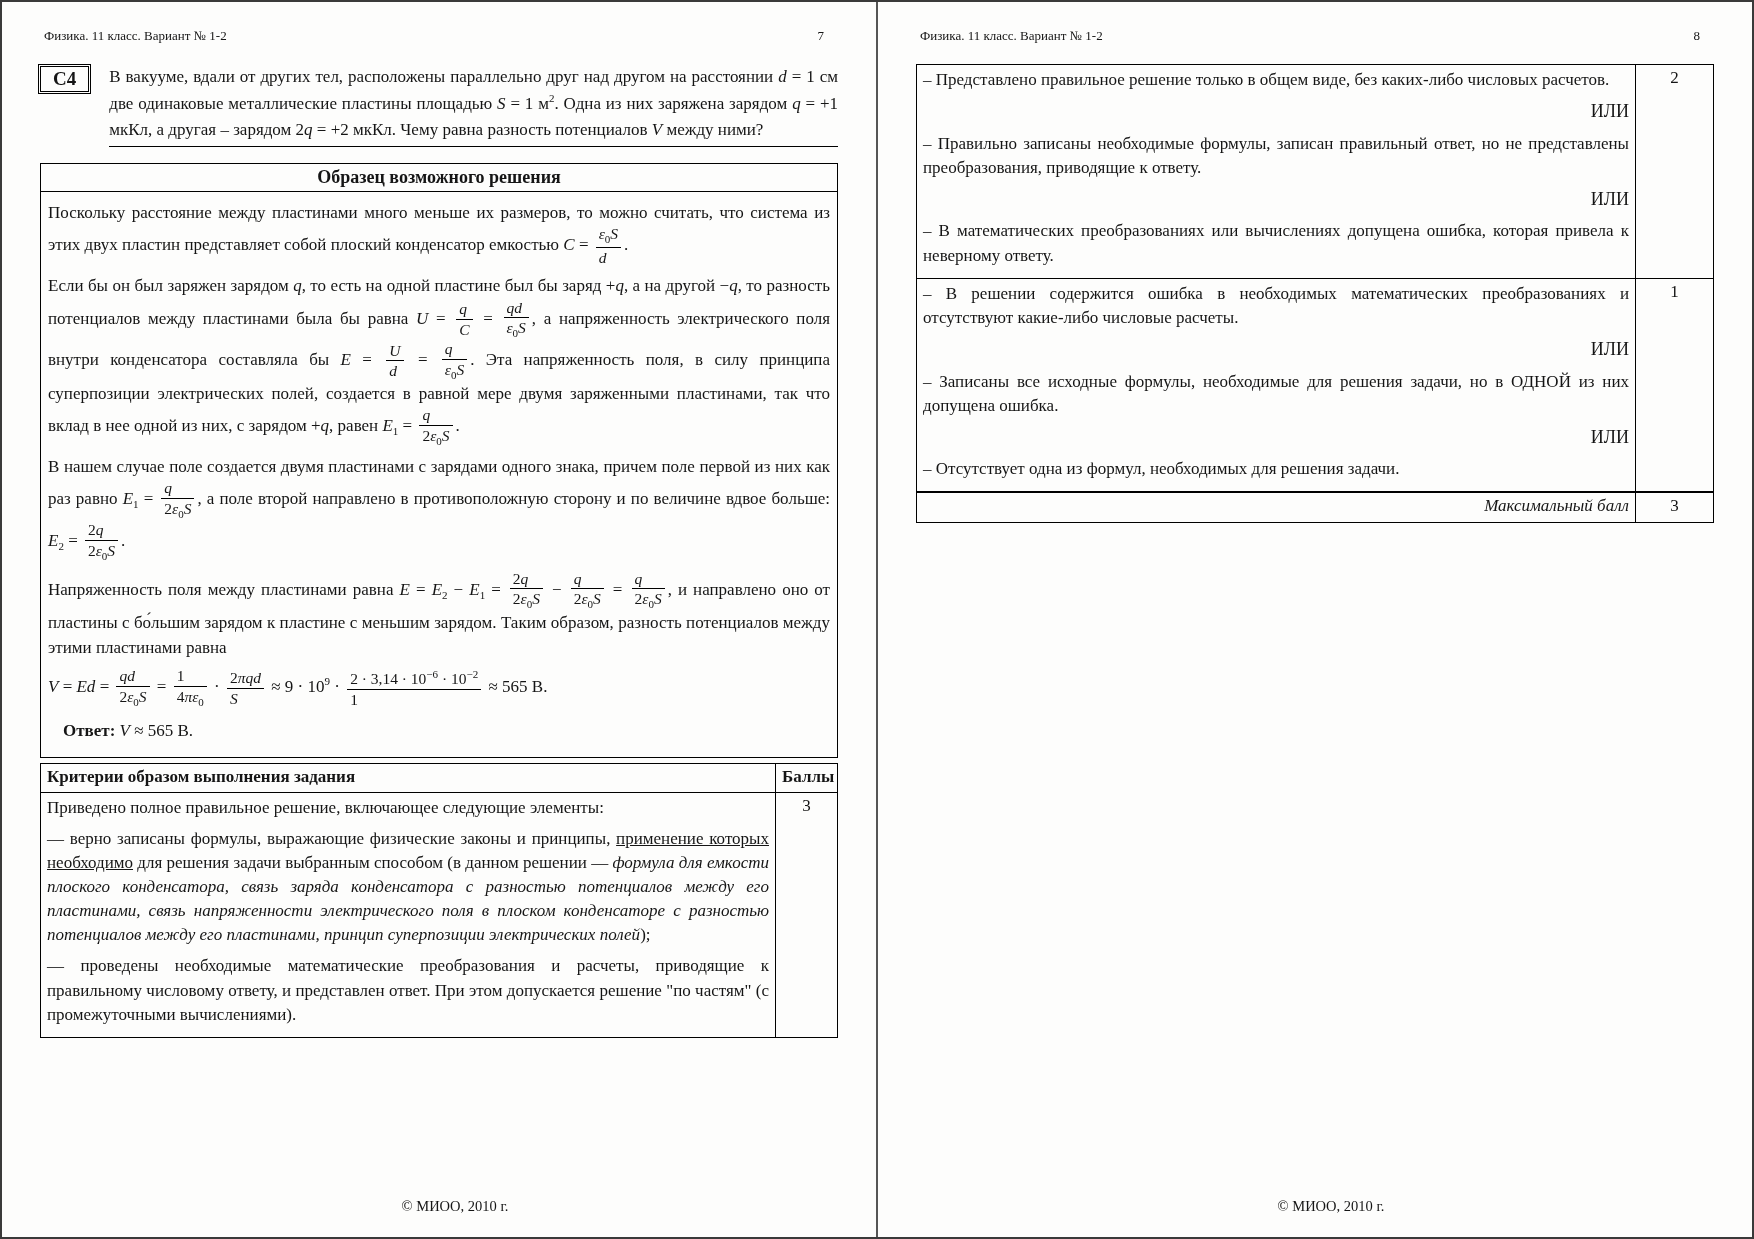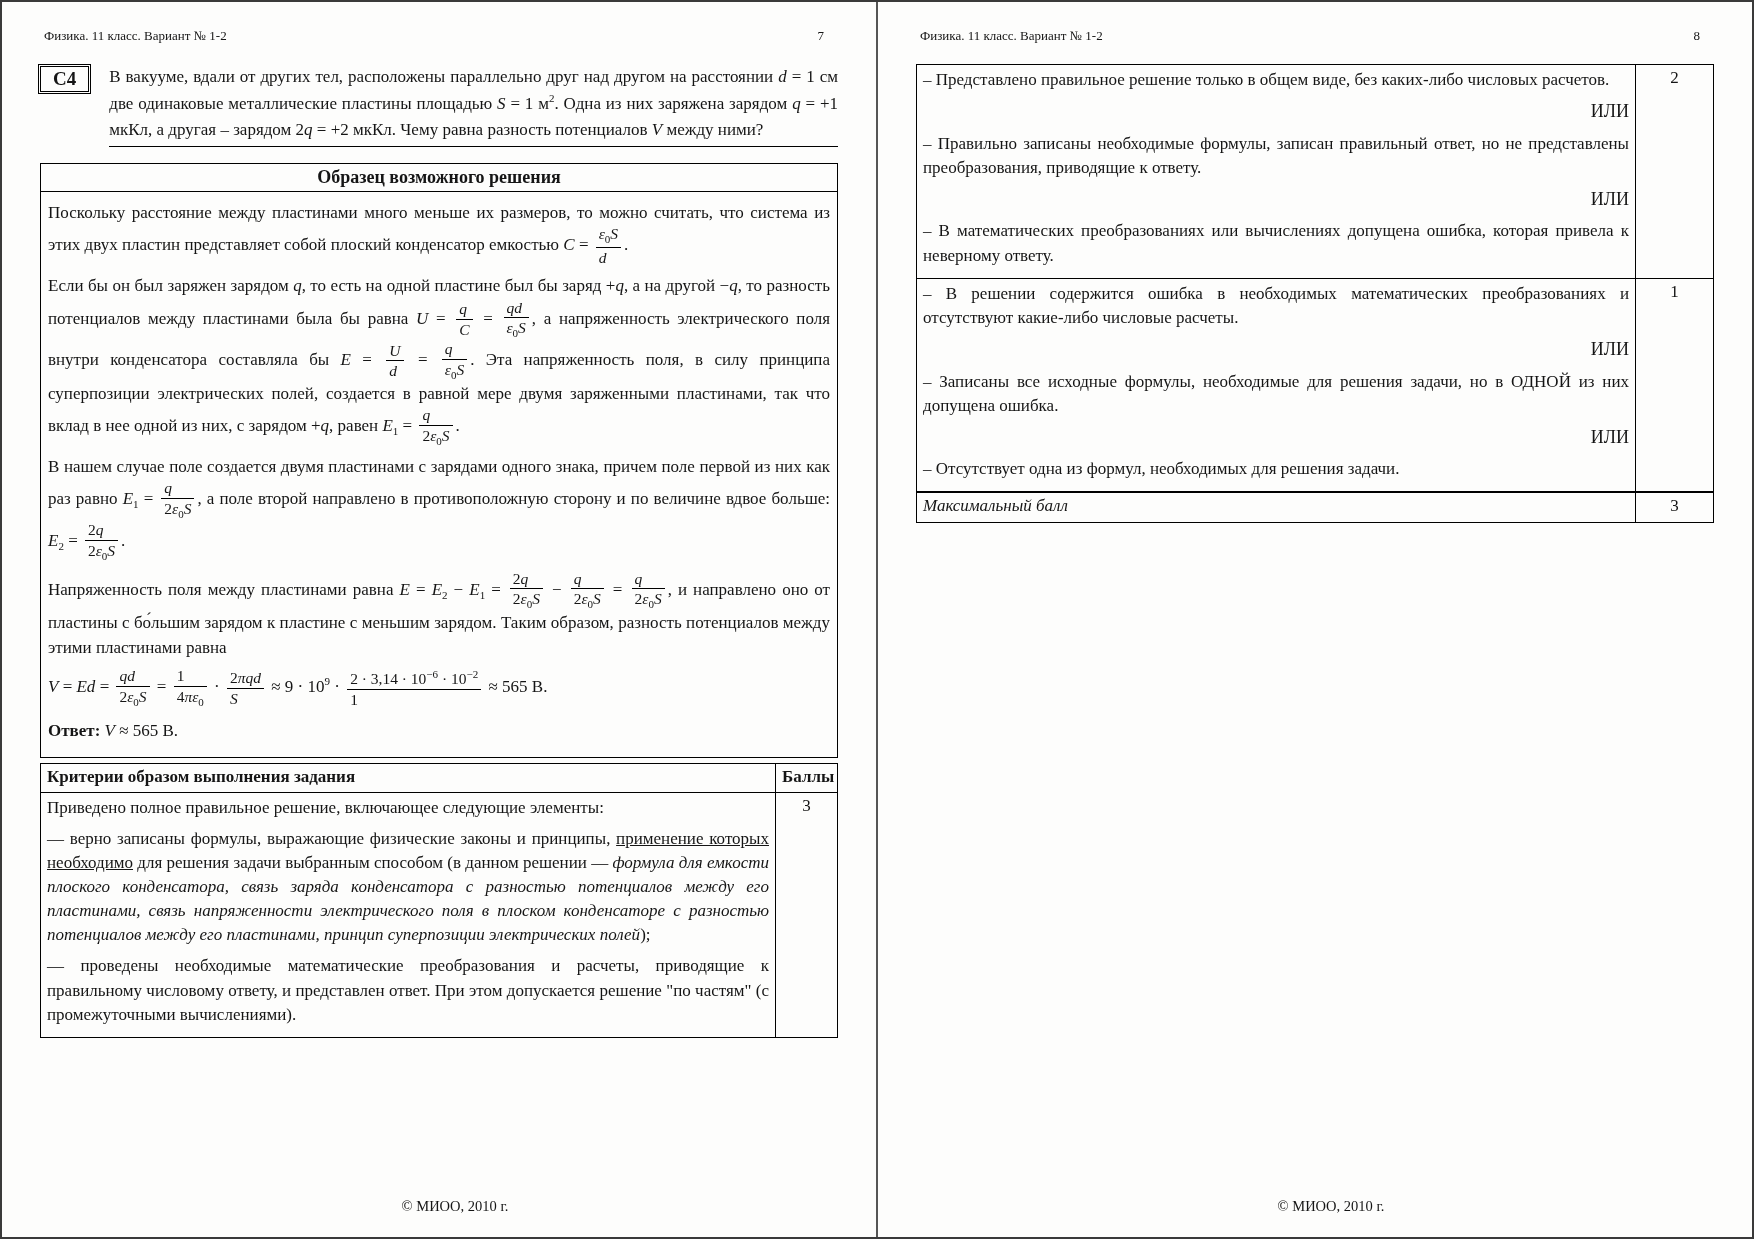--- a/index.html
+++ b/index.html
@@ -22,33 +22,33 @@
   .problem-text{
     flex:1;font-size:17px;line-height:1.55;text-align:justify;
     border-bottom:1.5px solid #000;padding-bottom:2px;
   }
   
   .sol-table{border:1.5px solid #000;margin-top:16px;}
   .sol-header{font-weight:bold;font-size:18px;text-align:center;border-bottom:1.5px solid #000;padding:3px 4px;}
   .sol-body{padding:2px 7px 6px 7px;font-size:17px;line-height:1.45;}
   .para{margin:7px 0;text-align:justify;}
   .formula-line{text-align:left;}
-  .answer{text-align:left;margin-top:10px;}
+  .answer{text-align:left;margin-top:10px;margin-left:15px;}
   
   table.crit{border-collapse:collapse;width:100%;margin-top:5px;border:1.5px solid #000;table-layout:fixed;}
   table.crit td{border:1px solid #000;vertical-align:top;padding:1px 6px 3px 6px;font-size:17px;line-height:1.42;}
   td.crit-head{font-weight:bold;font-size:18px;border-bottom:2px solid #000;}
   td.score-head{font-weight:bold;font-size:18px;text-align:center;border-bottom:2px solid #000;padding:1px 2px;}
   td.score-cell{text-align:center;font-size:18px;padding-top:3px;}
   td.crit-cell{text-align:justify;}
   td.crit-cell .para:first-child{margin-top:2px;}
   .col-score-l{width:62px;}
   .col-score-r{width:78px;}
   tr.thick-bottom td{border-bottom:2px solid #000;}
-  td.max-label{text-align:left;font-style:italic;font-size:18px;padding:4px 10px 4px 6px;}
+  td.max-label{text-align:right;font-style:italic;font-size:18px;padding:4px 10px 4px 6px;}
   .or-line{text-align:right;font-size:18px;margin:1px 0;}
   
   .frac{display:inline-block;vertical-align:middle;padding:0 3px;line-height:1.15;}
   .frac .num{display:block;border-bottom:1px solid #000;padding:0 3px 1px 3px;font-size:15.5px;}
   .frac .den{display:block;padding:1px 3px 0 3px;font-size:15.5px;}
   sub{font-size:11px;}
   sup{font-size:11px;}
   .footer{position:absolute;bottom:22px;left:16px;width:100%;text-align:center;font-size:14.5px;}
 </style>
 </head>

